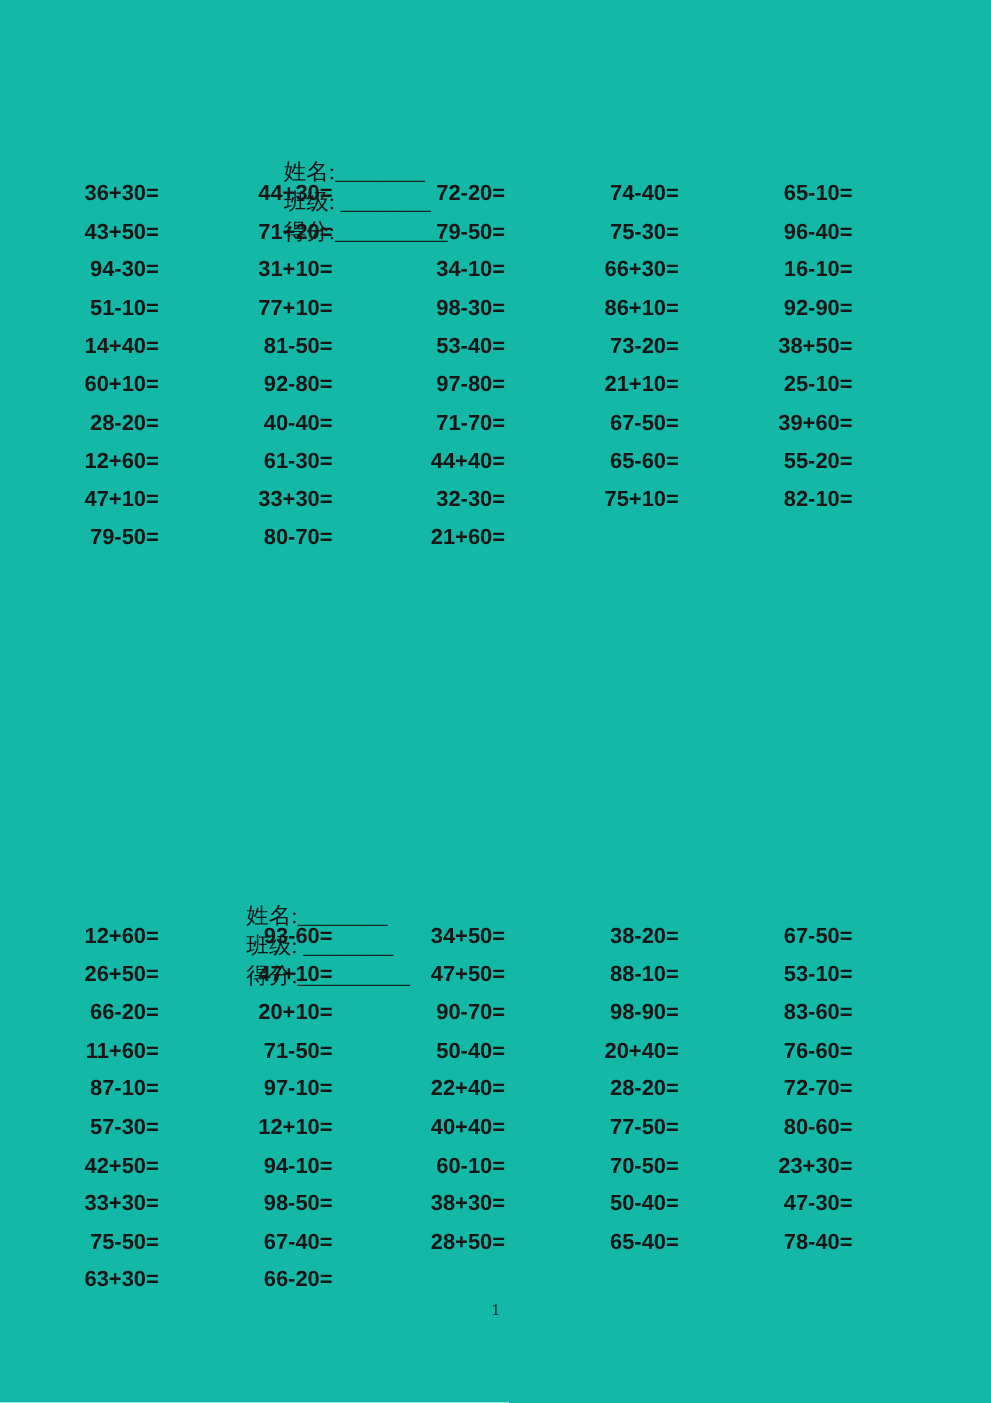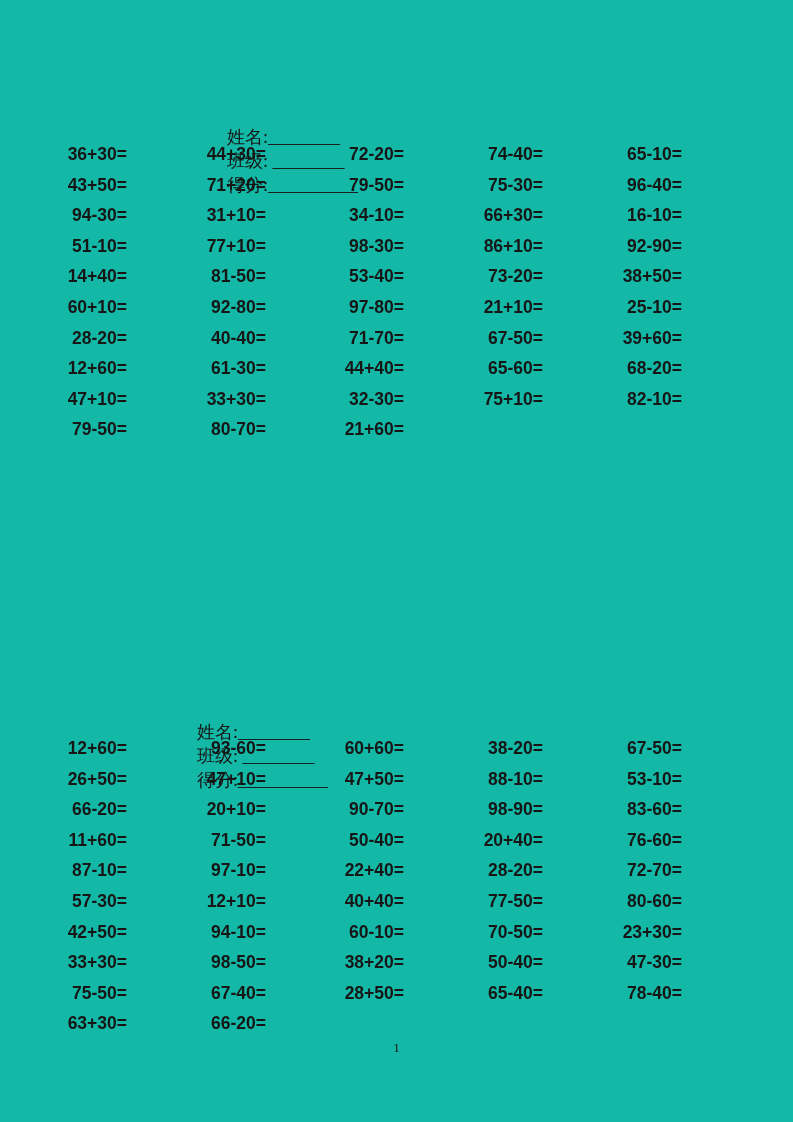--- a/index.html
+++ b/index.html
@@ -102,42 +102,42 @@
         <div class="cell">25-10=</div>
         <div class="cell">28-20=</div>
         <div class="cell">40-40=</div>
         <div class="cell">71-70=</div>
         <div class="cell">67-50=</div>
         <div class="cell">39+60=</div>
         <div class="cell">12+60=</div>
         <div class="cell">61-30=</div>
         <div class="cell">44+40=</div>
         <div class="cell">65-60=</div>
-        <div class="cell">68-20=</div>
+        <div class="cell">55-20=</div>
         <div class="cell">47+10=</div>
         <div class="cell">33+30=</div>
         <div class="cell">32-30=</div>
         <div class="cell">75+10=</div>
         <div class="cell">82-10=</div>
         <div class="cell">79-50=</div>
         <div class="cell">80-70=</div>
         <div class="cell">21+60=</div>
       </div>
   </section>
 
   <section>
     <div class="ws-header header-2">
       <span class="h-field h-name">姓名:________</span>
       <span class="h-field h-class">班级: ________</span>
       <span class="h-field h-score">得分:__________</span>
     </div>
     <div class="problems-grid grid-2">
         <div class="cell">12+60=</div>
         <div class="cell">93-60=</div>
-        <div class="cell">60+60=</div>
+        <div class="cell">34+50=</div>
         <div class="cell">38-20=</div>
         <div class="cell">67-50=</div>
         <div class="cell">26+50=</div>
         <div class="cell">47+10=</div>
         <div class="cell">47+50=</div>
         <div class="cell">88-10=</div>
         <div class="cell">53-10=</div>
         <div class="cell">66-20=</div>
         <div class="cell">20+10=</div>
         <div class="cell">90-70=</div>
@@ -158,21 +158,21 @@
         <div class="cell">40+40=</div>
         <div class="cell">77-50=</div>
         <div class="cell">80-60=</div>
         <div class="cell">42+50=</div>
         <div class="cell">94-10=</div>
         <div class="cell">60-10=</div>
         <div class="cell">70-50=</div>
         <div class="cell">23+30=</div>
         <div class="cell">33+30=</div>
         <div class="cell">98-50=</div>
-        <div class="cell">38+20=</div>
+        <div class="cell">38+30=</div>
         <div class="cell">50-40=</div>
         <div class="cell">47-30=</div>
         <div class="cell">75-50=</div>
         <div class="cell">67-40=</div>
         <div class="cell">28+50=</div>
         <div class="cell">65-40=</div>
         <div class="cell">78-40=</div>
         <div class="cell">63+30=</div>
         <div class="cell">66-20=</div>
       </div>

